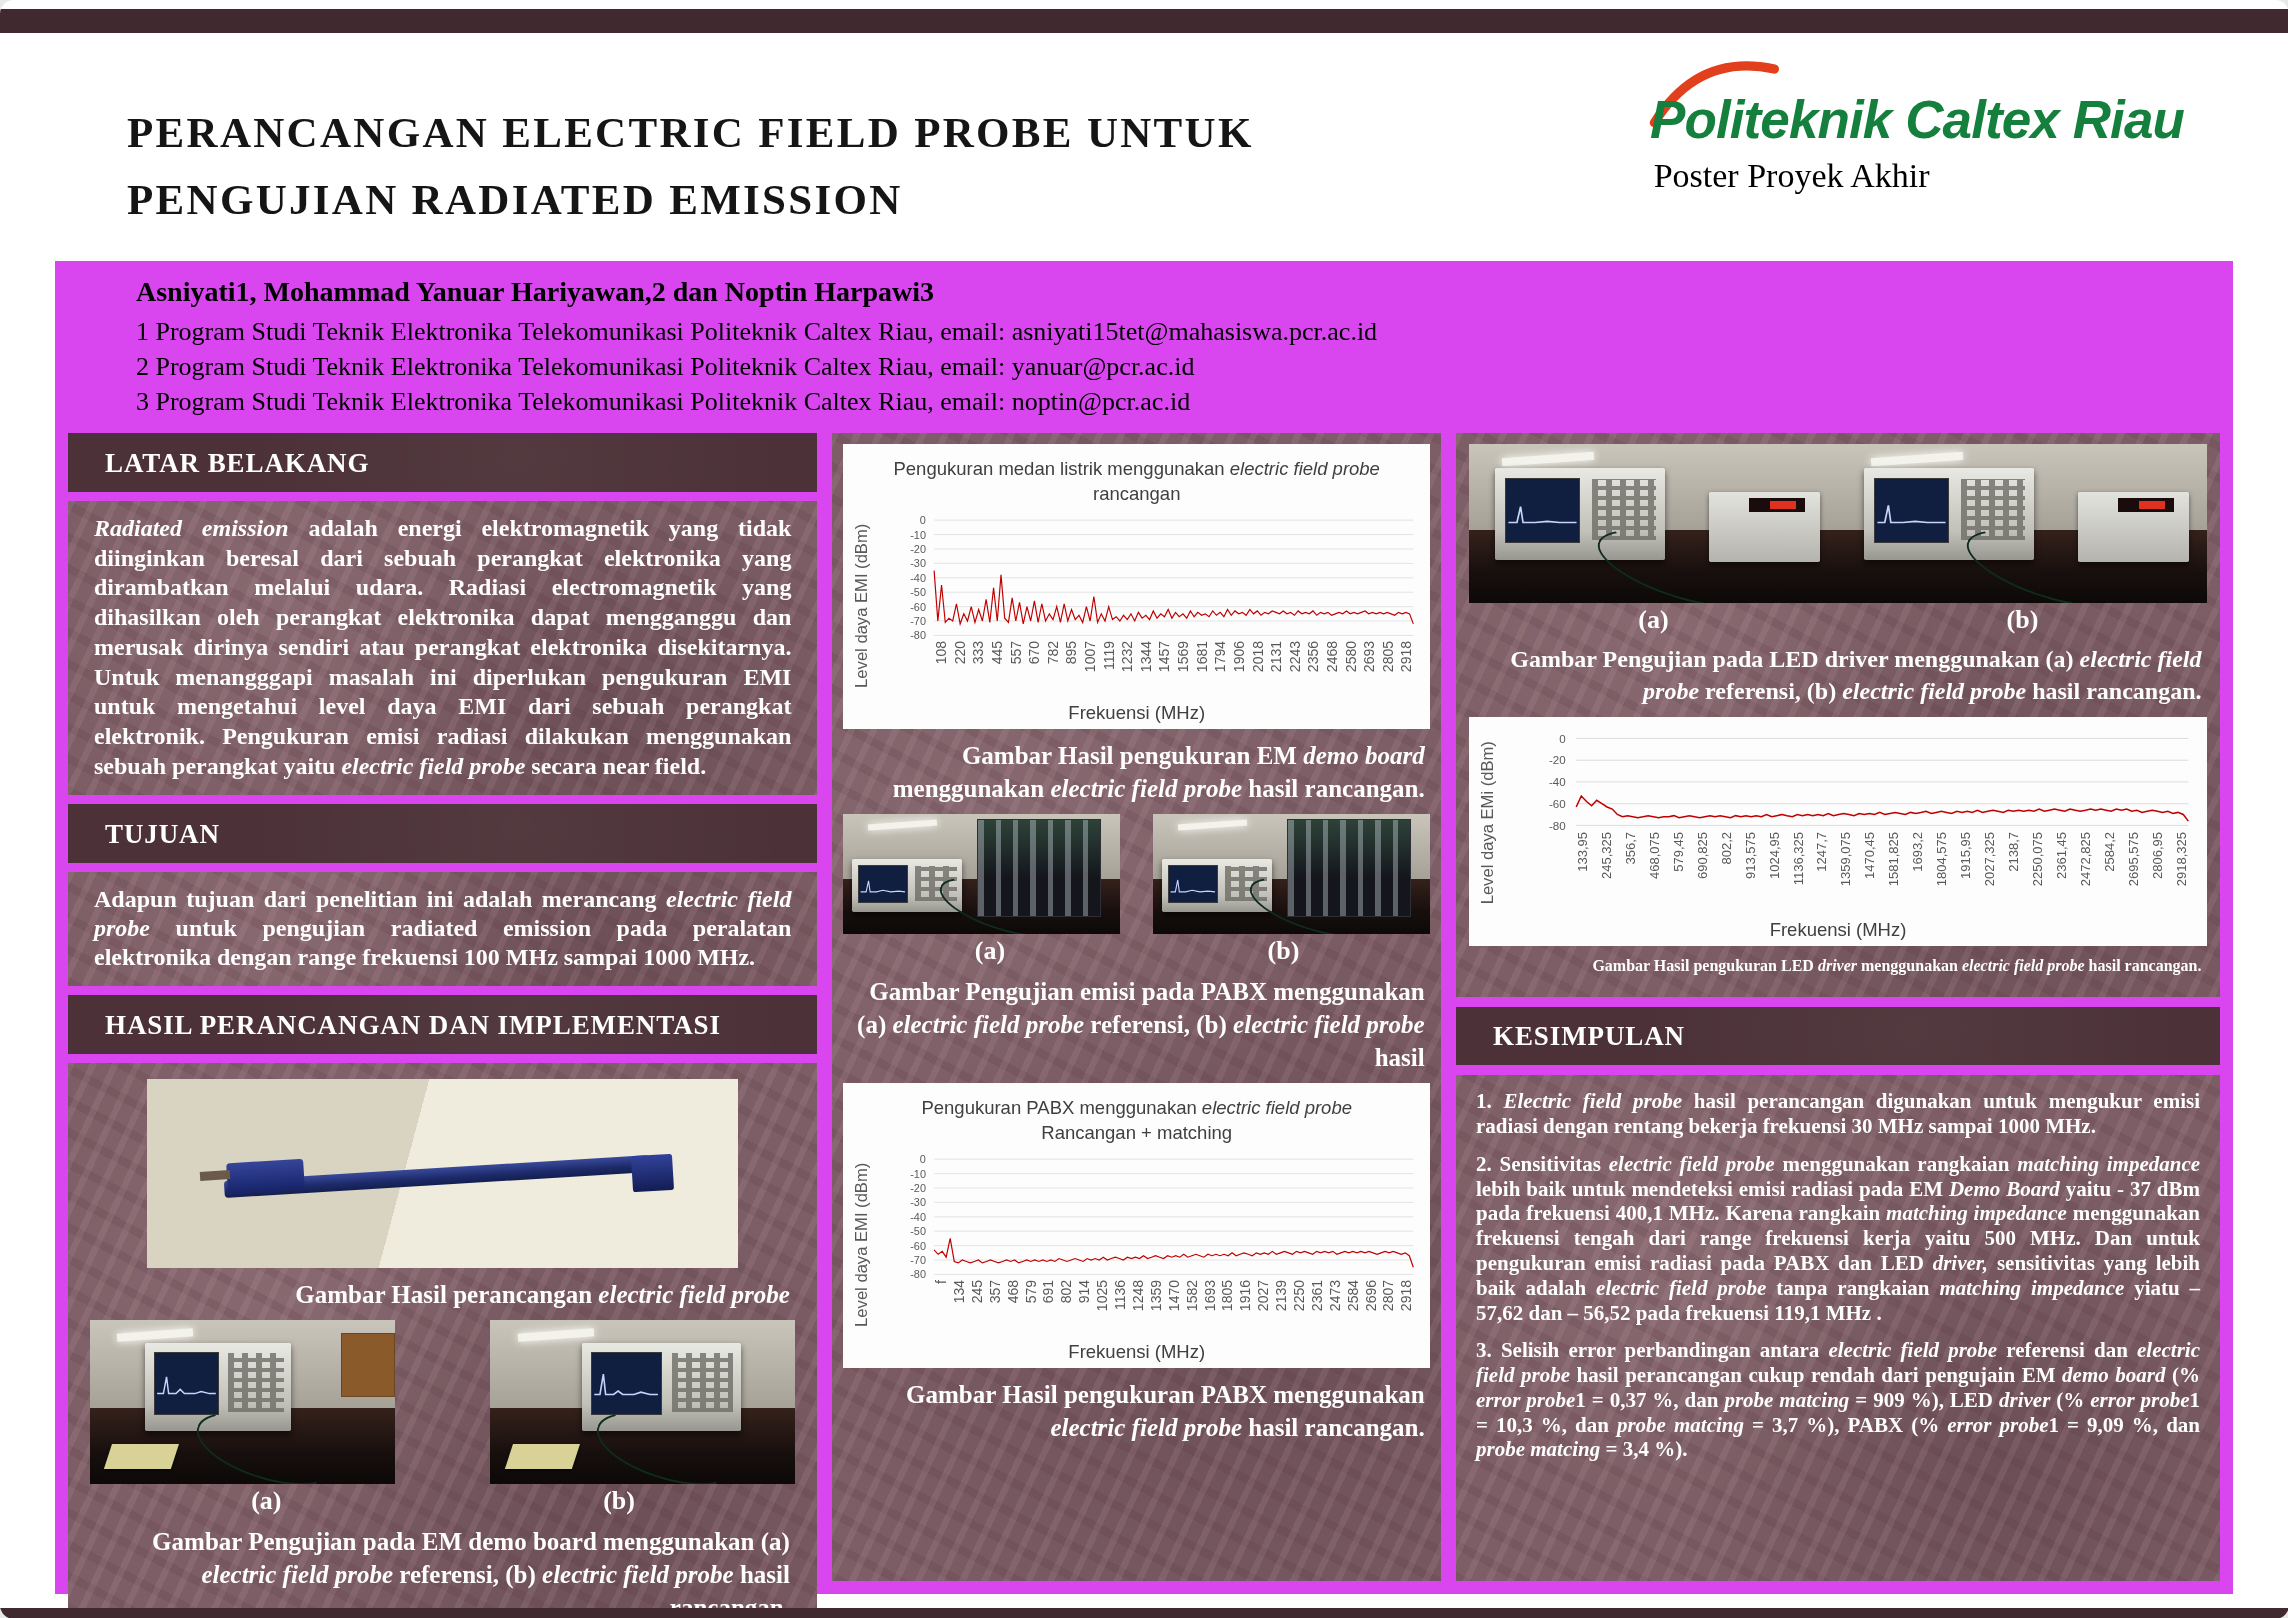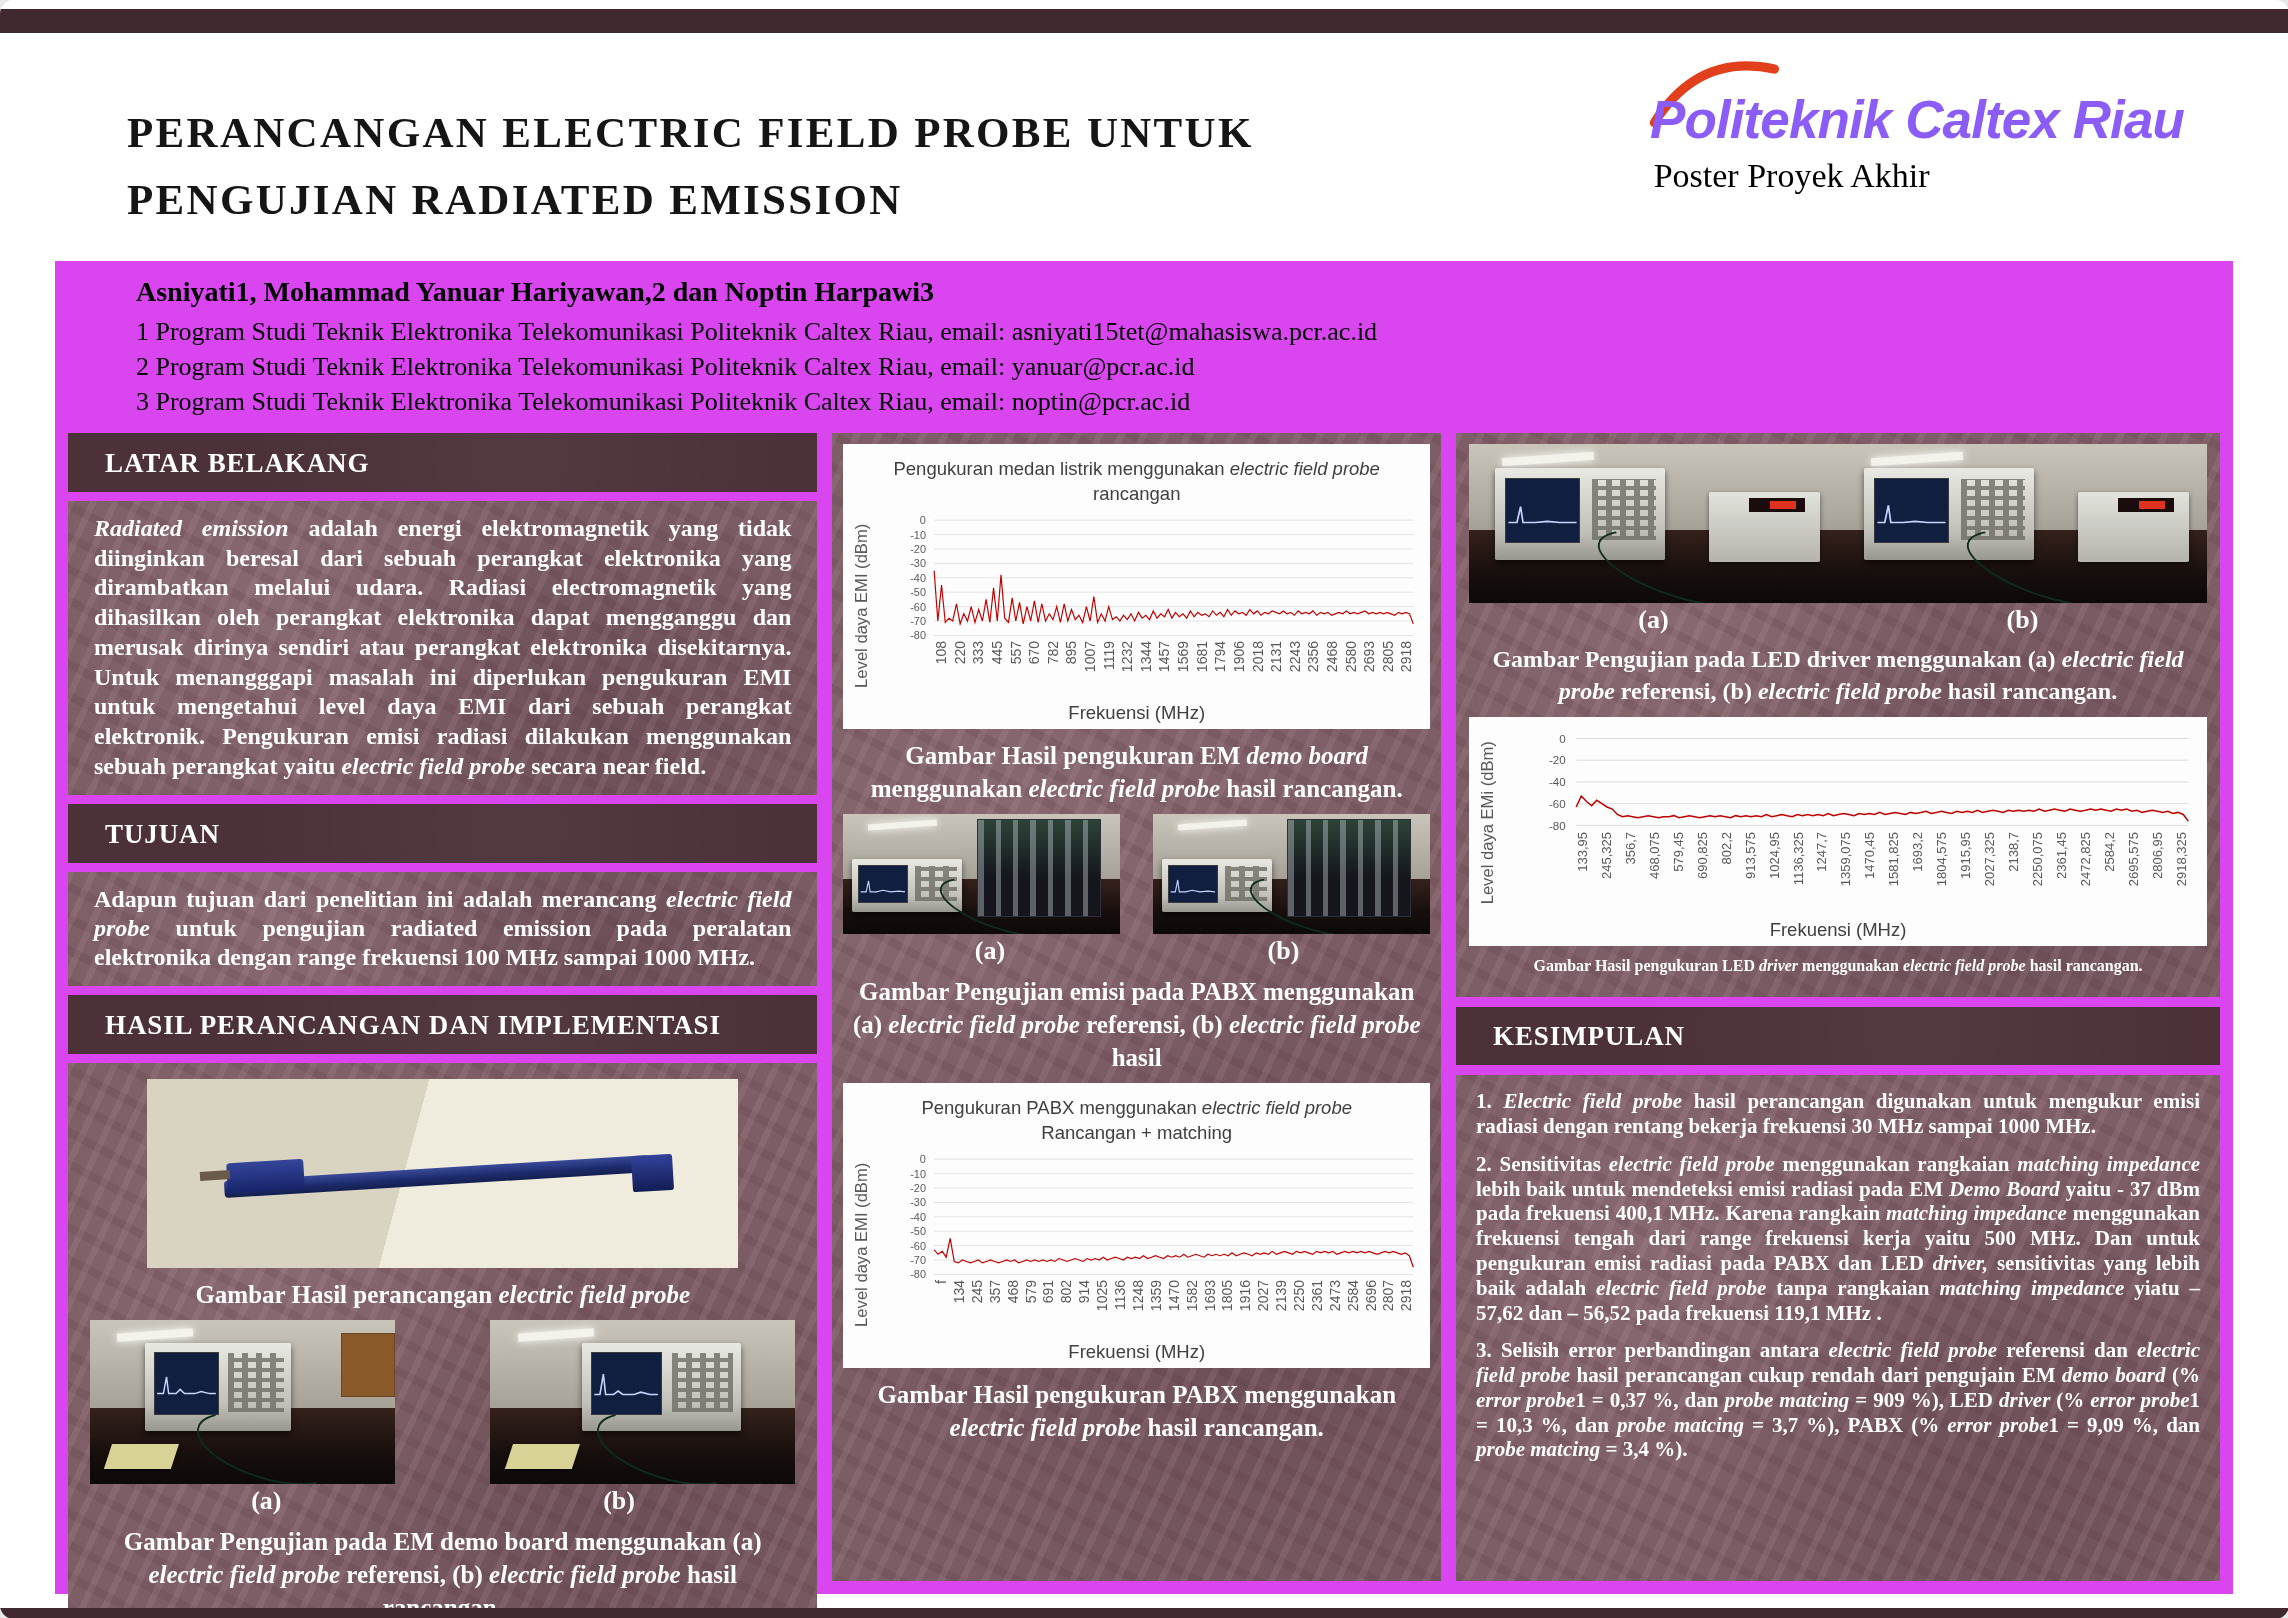--- a/index.html
+++ b/index.html
@@ -6,21 +6,21 @@
   .poster{position:relative;width:2289px;height:1619px;background:#ffffff;overflow:hidden;
           font-family:"Liberation Serif",serif;border-radius:14px;}
   .top-strip{position:absolute;top:9.2px;left:0;width:2289px;height:24px;background:#402a30;}
   .bottom-strip{position:absolute;bottom:0;left:0;width:2289px;height:11px;background:#402a30;}
 
   
   .page-title{position:absolute;left:127px;top:100px;color:#151515;font-size:43px;
               letter-spacing:2.3px;font-weight:600;line-height:1.55;}
   .logo-wrap{position:absolute;left:1650px;top:89px;width:591px;}
   .logo-text{position:relative;font-family:"Liberation Sans",sans-serif;font-weight:bold;
-             font-style:italic;font-size:53px;color:#8b5cf6;letter-spacing:-0.9px;z-index:2;}
+             font-style:italic;font-size:53px;color:#15803d;letter-spacing:-0.9px;z-index:2;}
   .logo-swoosh{position:absolute;left:-5.5px;top:-31px;z-index:1;}
   .logo-tagline{font-size:34px;color:#000;margin-top:7.4px;margin-left:3.7px;}
 
   
   .main-blue{position:absolute;left:55px;top:261px;width:2178px;height:1333px;background:#d946ef;}
   .authors{position:absolute;left:81px;top:14.8px;color:#000;}
   .authors-name{font-weight:bold;font-size:28px;margin-bottom:7.4px;}
   .authors-aff{font-size:26px;line-height:1.34;}
 
   .columns{position:absolute;left:13px;top:172px;width:2152px;bottom:13px;display:flex;gap:14.8px;}
@@ -36,21 +36,21 @@
       radial-gradient(circle at 72% 78%,rgba(45,22,30,.22),transparent 48%);}
   .hpanel{background-color:#4c3238;
     background-image:radial-gradient(circle at 60% 40%,rgba(255,255,255,.04),transparent 60%);}
 
   .box-hdr{color:#fff;font-weight:bold;font-size:27px;letter-spacing:0.9px;
            padding:14.8px 9.2px 13px 37px;}
   .box-body{color:#fff;font-weight:bold;font-size:24px;line-height:1.22;text-align:justify;
             padding:13px 26px;}
   .seg-i{font-style:italic;}
 
-  .caption{color:#fff;font-weight:bold;font-size:25px;text-align:center;line-height:1.32;margin:9.2px 5.5px;}
+  .caption{color:#fff;font-weight:bold;font-size:25px;text-align:right;line-height:1.32;margin:9.2px 5.5px;}
   .ab-row{display:flex;color:#fff;font-weight:bold;font-size:26px;text-align:center;margin-top:1.8px;}
   .ab-row span{flex:1;}
 
   
   .chart-panel{background:#fdfdfd;padding:11px 9.2px 5.5px;}
   .chart-title{font-family:"Liberation Sans",sans-serif;color:#404040;font-size:18.5px;
                text-align:center;line-height:1.35;margin:1.8px auto 5.5px;max-width:86%;}
   .chart-body{display:flex;align-items:stretch;}
   .chart-ylabel{writing-mode:vertical-rl;transform:rotate(180deg);font-family:"Liberation Sans",sans-serif;
                 font-size:16.6px;color:#595959;text-align:center;width:24px;}

